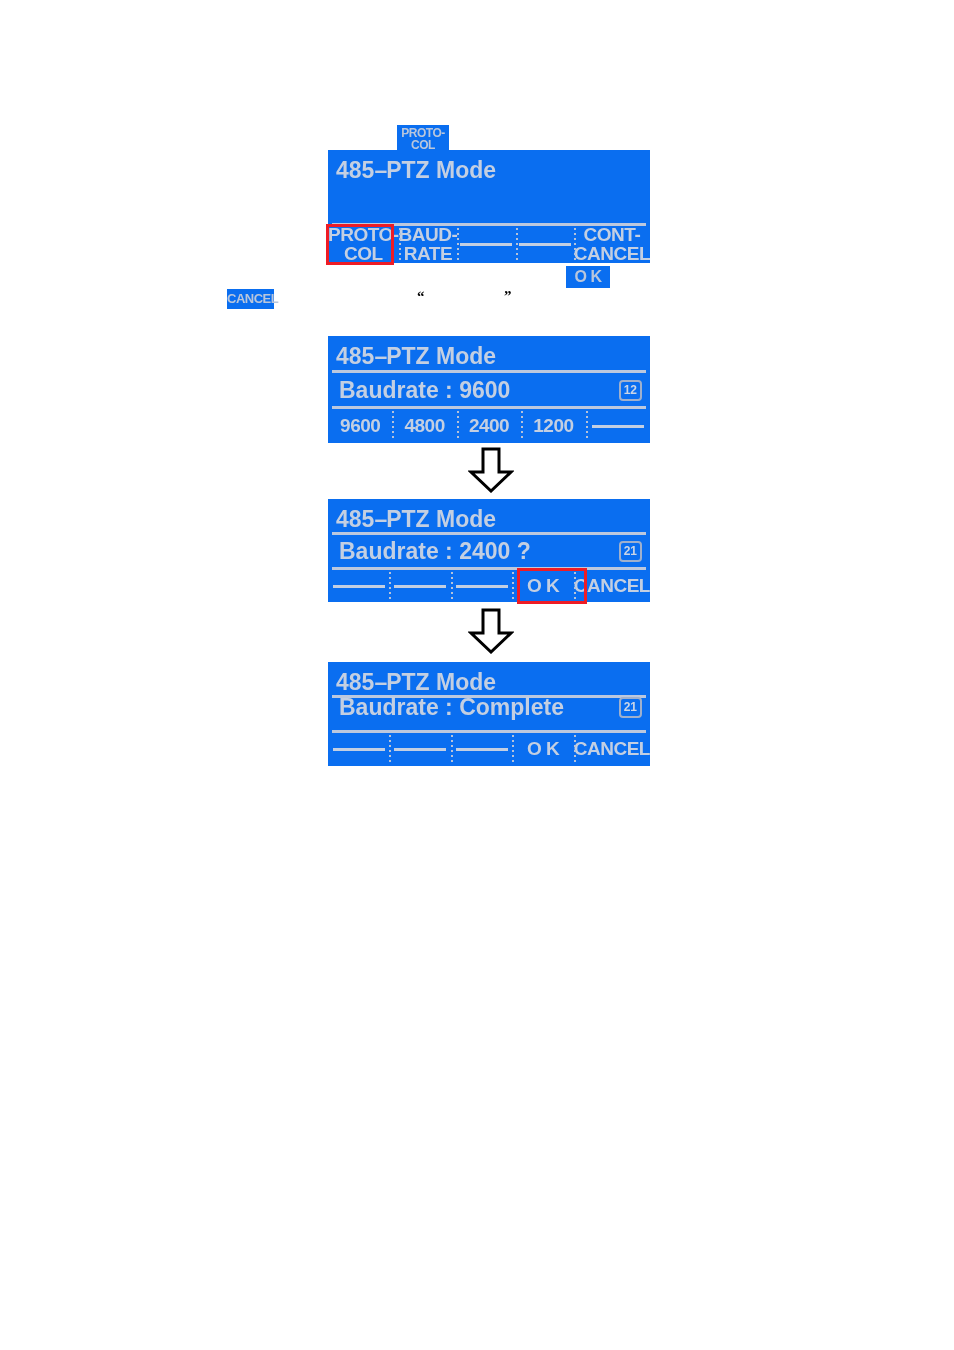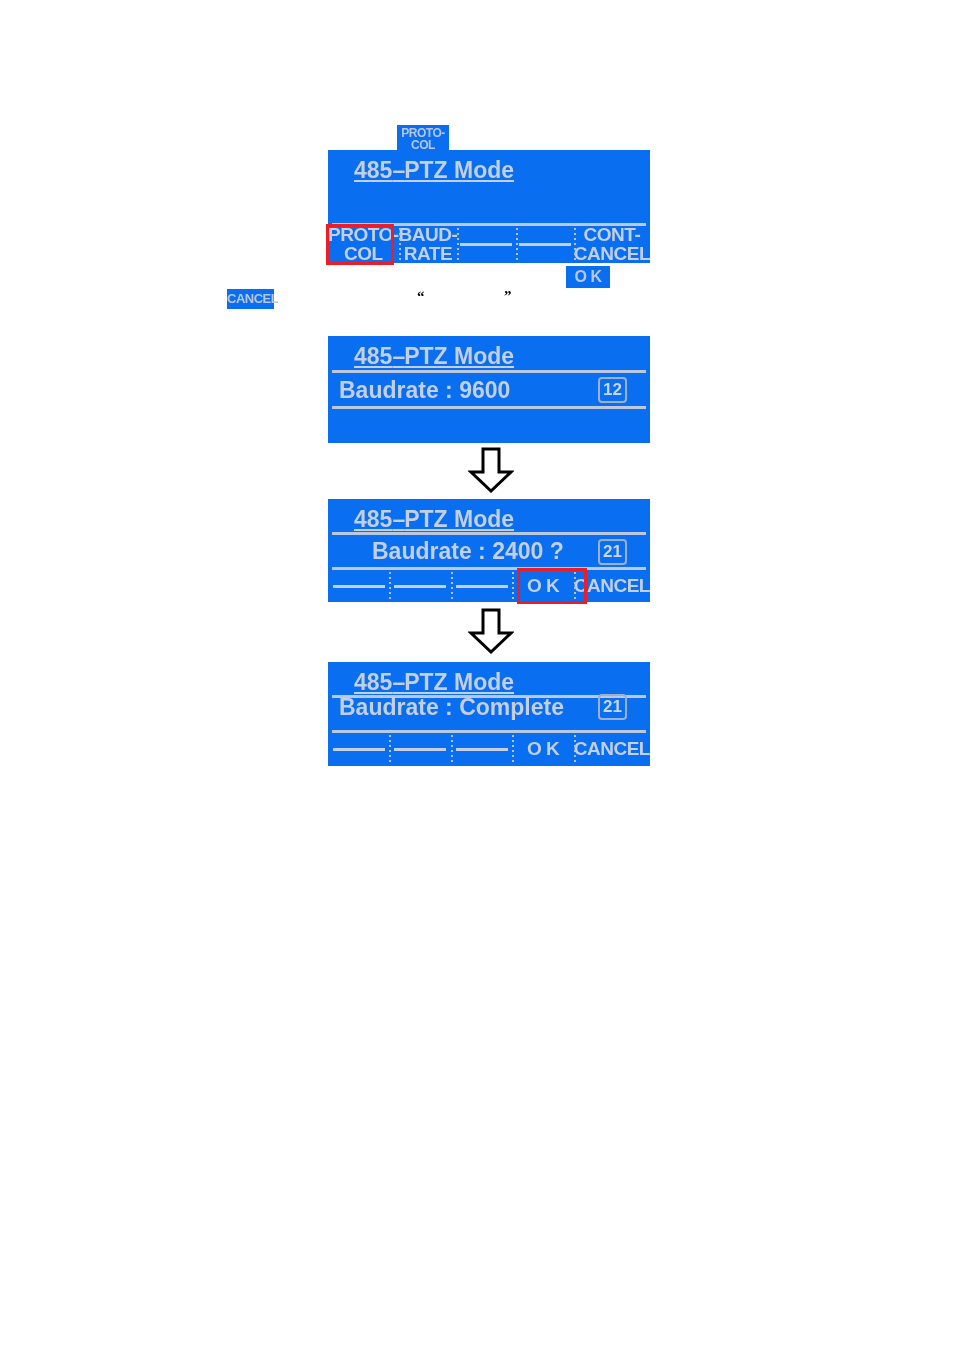--- a/index.html
+++ b/index.html
@@ -22,57 +22,56 @@
     color: #b9c6dc;
     box-sizing: border-box;
     font-family: "Liberation Sans", sans-serif;
     font-weight: bold;
     letter-spacing: -0.5px;
   }
 
   .lcd-title {
     font-size: 23px;
     line-height: 1;
-    padding: 9px 0 0 26px;
+    padding: 9px 0 0 8px;
     color: #c3cfe2;
     white-space: nowrap;
     letter-spacing: 0px;
-    text-decoration: underline;
   }
   .lcd-title .dash { letter-spacing: -1px; }
 
   .hrule {
     position: absolute;
     left: 4px;
     right: 4px;
     height: 3px;
     background: #bcc8de;
   }
 
   
   .value-row {
     position: absolute;
-    left: 0; right: 15px;
+    left: 0; right: 0;
     display: flex;
     align-items: center;
     justify-content: space-between;
     padding: 0 8px 0 11px;
     box-sizing: border-box;
   }
   .value-text {
     font-size: 23px;
     color: #c3cfe2;
     white-space: nowrap;
     letter-spacing: 0px;
   }
   .step-badge {
     border: 2px solid #9fb0cd;
     border-radius: 4px;
     color: #cad5e7;
-    font-size: 17px;
+    font-size: 12px;
     line-height: 1;
     padding: 2px 3px 3px 3px;
     letter-spacing: 0px;
     font-weight: bold;
   }
 
   
   .key-row {
     position: absolute;
     left: 0; right: 0;
@@ -202,37 +201,54 @@
 
   <div class="hrule" style="top:34px;"></div>
 
   <div class="value-row" style="top:38px; height:32px;">
     <div class="value-text">Baudrate : 9600</div>
     <div class="step-badge">12</div>
   </div>
 
   <div class="hrule" style="top:70px;"></div>
 
+  <div class="key-row" style="top:73px; height:34px;">
+    <div class="key">
+      <span>9600</span>
+    </div>
+    <div class="key">
+      <span>4800</span>
+    </div>
+    <div class="key">
+      <span>2400</span>
+    </div>
+    <div class="key">
+      <span>1200</span>
+    </div>
+    <div class="key">
+      <span class="dash-glyph"></span>
+    </div>
+  </div>
 </div>
 
 <div class="block-arrow" style="left:468px; top:447px; width:46px; height:46px;">
   <svg width="46" height="46" viewBox="0 0 46 46">
     <polygon points="15,2 31,2 31,25 43,25 23,44 3,25 15,25" fill="#ffffff" stroke="#000000" stroke-width="3" stroke-linejoin="miter"></polygon>
   </svg>
 </div>
 
 <div class="lcd" style="left:328px; top:499px; width:322px; height:103px;">
 
   <div class="lcd-title">
     <span>485</span><span class="dash">–</span><span>PTZ Mode</span>
   </div>
 
   <div class="hrule" style="top:33px;"></div>
 
-  <div class="value-row" style="top:37px; height:31px;margin-left:33px;">
+  <div class="value-row" style="top:37px; height:31px;">
     <div class="value-text">Baudrate : 2400 ?</div>
     <div class="step-badge">21</div>
   </div>
 
   <div class="hrule" style="top:68px;"></div>
 
   <div class="key-row" style="top:71px; height:32px;">
     <div class="key">
       <span class="dash-glyph"></span>
     </div>

